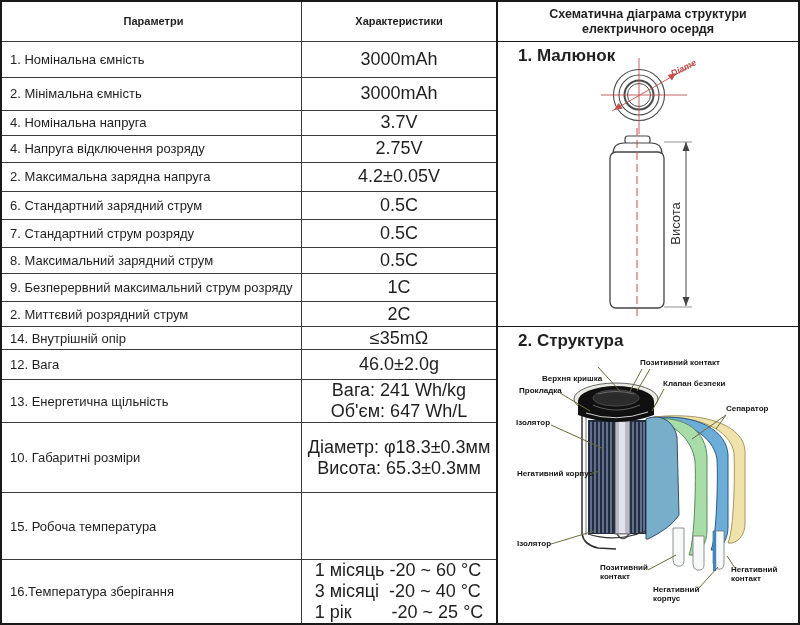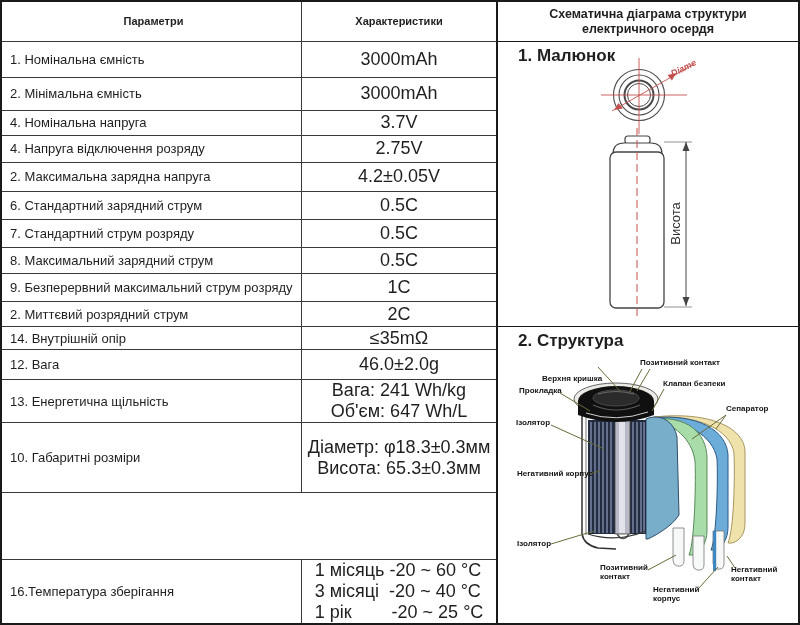--- a/index.html
+++ b/index.html
@@ -173,20 +173,23 @@
     <div class="tr h70">
       <div class="tc-p">
           <span>10. Габаритні розміри</span>
         </div>
       <div class="tc-v">
           <span>Діаметр: φ18.3±0.3мм
 Висота: 65.3±0.3мм</span>
         </div>
     </div>
     <div class="tr h67">
+      <div class="tc-p">
+          <span>15. Робоча температура</span>
+        </div>
     </div>
     <div class="tr">
       <div class="tc-p">
           <span>16.Температура зберігання</span>
         </div>
       <div class="tc-v lefty">
           <span>1 місяць -20 ~ 60 °C
 3 місяці  -20 ~ 40 °C
 1 рік        -20 ~ 25 °C</span>
         </div>

